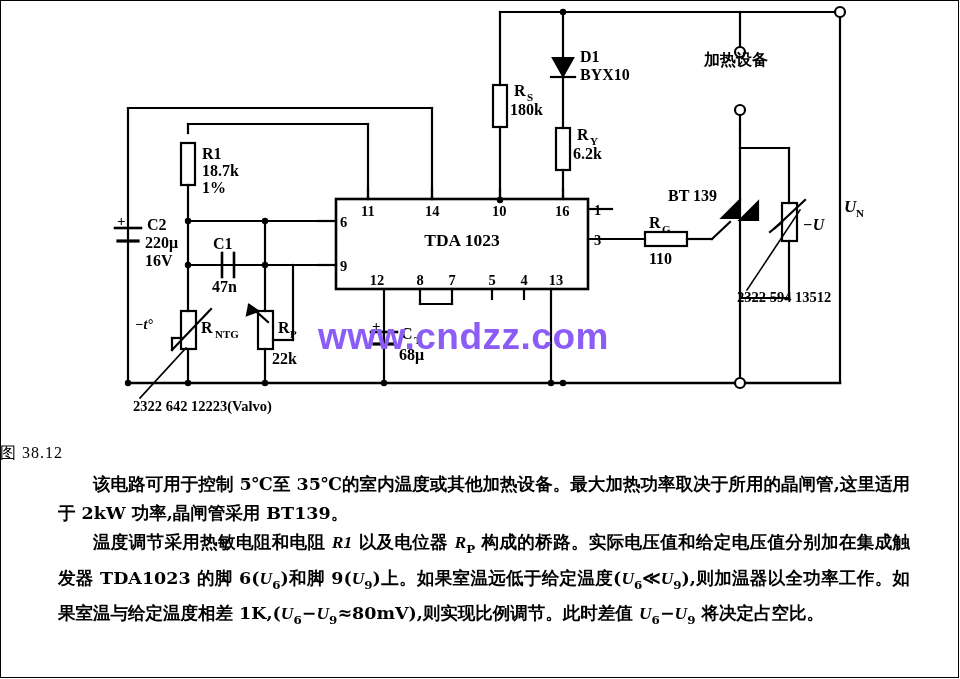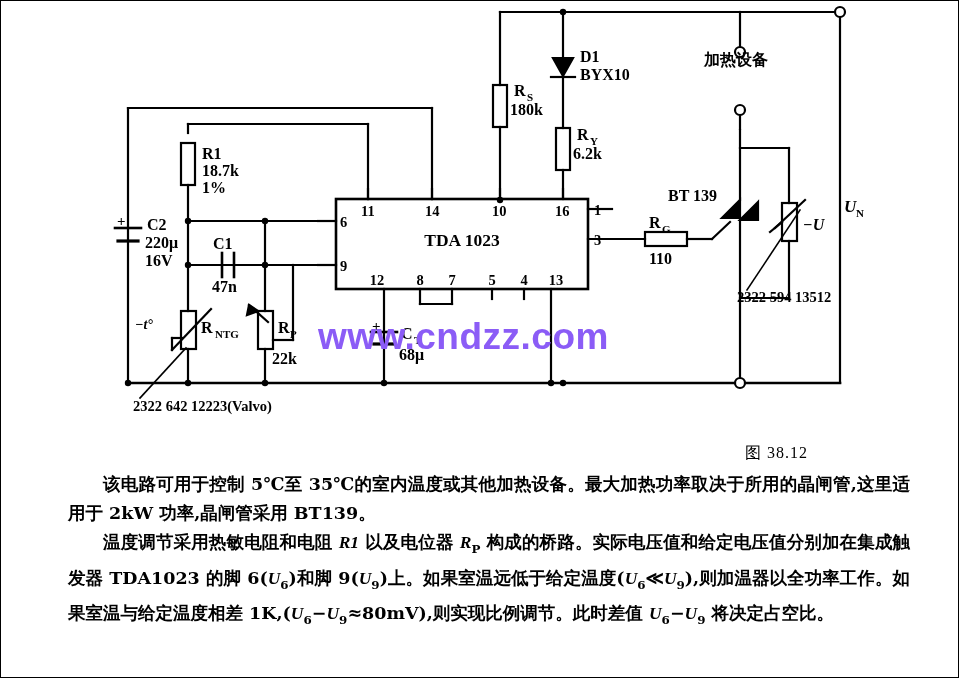--- a/index.html
+++ b/index.html
@@ -23,34 +23,34 @@
     font-family:"Liberation Sans", sans-serif;
     font-size:37px;
     font-weight:600;
     color:#8b5cf6;
     letter-spacing:0.5px;
     white-space:nowrap;
     user-select:none;
   }
   .caption{
     position:absolute;left:0;top:443px;width:808px;
-    text-align:right;
+    text-align:left;
     font-size:16px;
     font-family:"Liberation Serif", serif;
     letter-spacing:1px;
   }
   .body-text{
     position:absolute;left:58px;top:470px;width:852px;
     font-size:17.5px;
     line-height:29px;
     font-family:"DejaVu Serif", serif;
     text-align:justify;
     font-weight:600;
   }
-  .body-text p{margin:0 0 0 10px;text-indent:2em;}
+  .body-text p{margin:0 0 0 0;text-indent:2em;}
   .it{font-style:italic;font-family:"Liberation Serif",serif;}
   sub{font-size:0.68em;}
   
   text{font-family:"Liberation Serif", serif;font-weight:bold;}
 </style>
 </head>
 <body>
 
 <div id="page">
 

